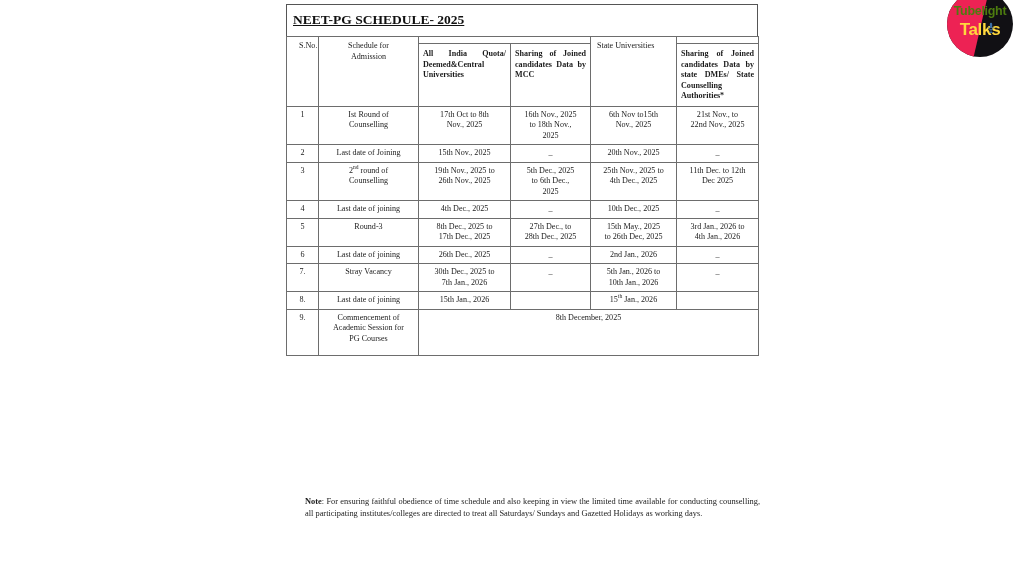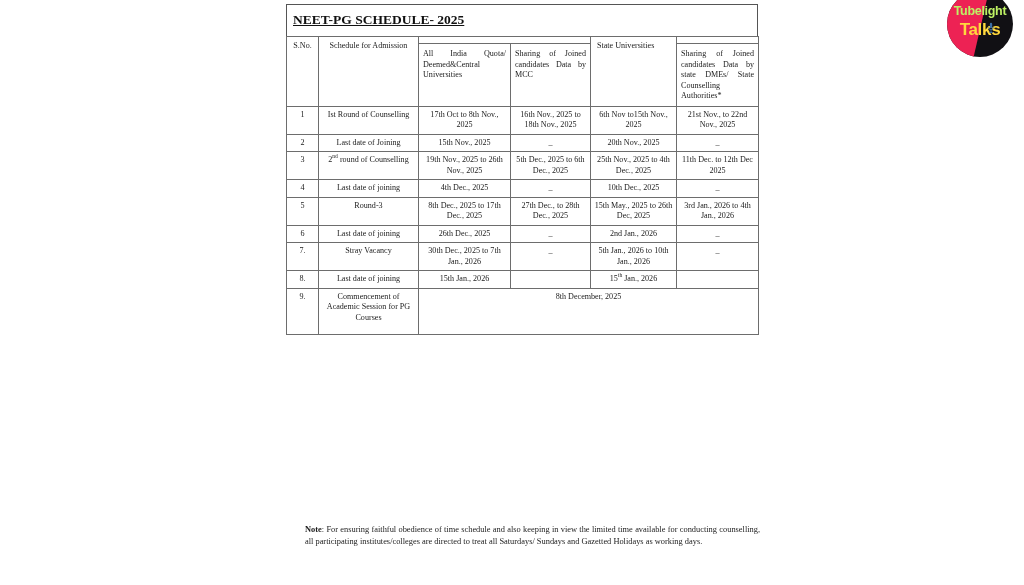--- a/index.html
+++ b/index.html
@@ -55,21 +55,21 @@
     width: 100%;
     text-align: center;
     line-height: 1;
     z-index: 3;
   }
   .logo-word1 {
     display: block;
     font-family: "Liberation Sans", sans-serif;
     font-weight: bold;
     font-size: 12.5px;
-    color: #bef264;
+    color: #4d7c0f;
     letter-spacing: -0.3px;
   }
   .logo-word2 {
     display: block;
     margin-top: 3px;
     font-family: "Liberation Sans", sans-serif;
     font-weight: bold;
     font-size: 17px;
     color: #ffd83d;
     letter-spacing: -0.3px;
@@ -109,21 +109,21 @@
   
   table.sched {
     border-collapse: collapse;
     width: 472px;
     table-layout: fixed;
     margin-top: -1px;
   }
   table.sched td, table.sched th {
     border: 1px solid #6d6d6d;
     box-sizing: border-box;
-    padding: 3px 3px;
+    padding: 3px 12px;
     font-size: 8.1px;
     line-height: 10.5px;
     vertical-align: top;
     text-align: center;
     color: #1b1b1b;
     font-weight: normal;
   }
   
   .c1 { width: 32px; }
   .c2 { width: 100px; }
@@ -135,20 +135,21 @@
   th.hd {
     font-weight: bold;
     font-size: 8.6px;
     line-height: 11px;
   }
   th.hd.justify {
     text-align: justify;
     text-align-last: justify;
     vertical-align: top;
     padding: 5px 4px 4px 4px;
+    font-weight: bold;
   }
   th.hd.center-top {
     text-align: center;
     vertical-align: top;
     padding-top: 4px;
   }
   th.hd.sc {
     text-align: left;
     vertical-align: top;
     padding: 4px 4px 4px 6px;
@@ -188,21 +189,21 @@
     font-size: 9px;
     text-align: center;
     vertical-align: middle;
   }
   sup { font-size: 0.68em; vertical-align: super; line-height: 0; }
 
   
   .notes {
     position: absolute;
     left: 305px;
-    top: 524px;
+    top: 496px;
     width: 455px;
   }
   .note-block {
     font-size: 8.4px;
     line-height: 11.5px;
     text-align: justify;
     color: #1b1b1b;
   }
   .note-block .lbl { font-weight: bold; }
   .star-note {

